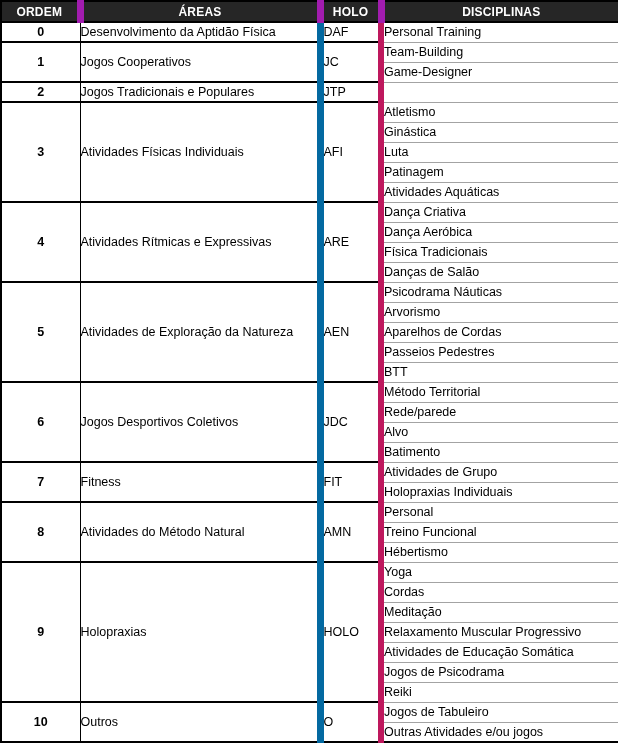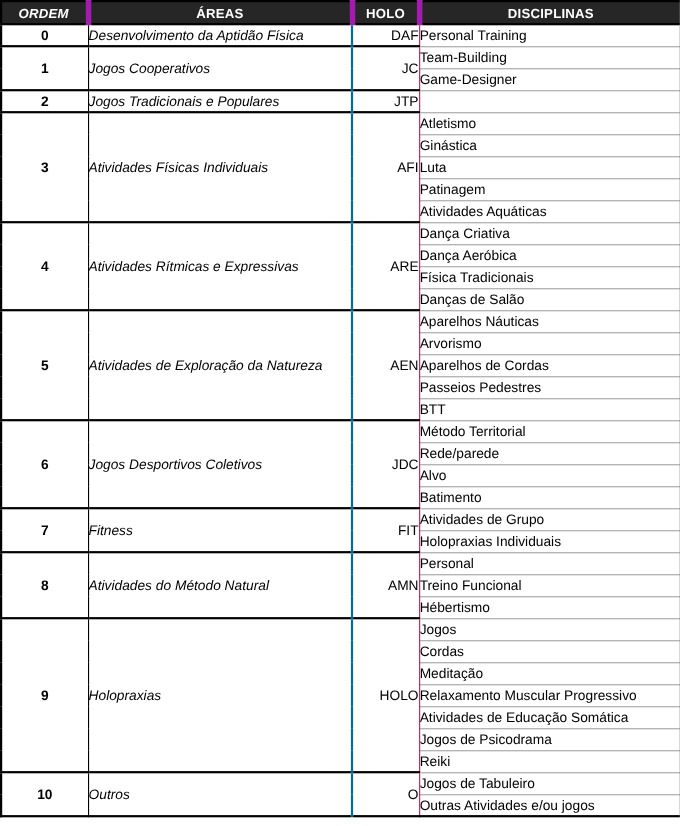--- a/index.html
+++ b/index.html
@@ -24,47 +24,46 @@
   table.areas-table th {
     background: #262626;
     color: #ffffff;
     font-size: 12px;
     font-weight: 600;
     letter-spacing: 0.2px;
     height: 21px;
     padding: 0;
     text-align: center;
     vertical-align: middle;
-    border-left: 5px solid #a21caf;
+    border-left: 7px solid #a21caf;
     border-bottom: 2px solid #000000;
   }
-  table.areas-table th:first-child { border-left: none; font-style: italic; }
+  table.areas-table th:first-child { border-left: none; }
   table.areas-table td {
     padding: 0;
     height: 20px;
     color: #000000;
     font-size: 12.5px;
     vertical-align: middle;
     white-space: nowrap;
     overflow: hidden;
   }
   td.ordem-cell {
     font-weight: bold;
     font-size: 15px;
     text-align: center;
     border-right: 1px solid #000000;
   }
   td.area-cell {
     padding-left: 5px;
-    border-right: 2px solid #0369a1;
-    font-style: italic;
+    border-right: 7px solid #0369a1;
   }
   td.sigla-cell {
-    text-align: right;
-    border-right: 1px solid #be185d;
+    text-align: left;
+    border-right: 6px solid #be185d;
   }
   td.disc-cell {
     padding-left: 5px;
   }
   tr.disc-row td.disc-cell { border-top: 1px solid #a3a3a3; }
   tr.group-start td { border-top: 2px solid #000000; }
 </style>
 </head>
 <body>
 
@@ -136,21 +135,21 @@
         <tr class="disc-row">
           <td class="disc-cell">Física Tradicionais</td>
         </tr>
         <tr class="disc-row">
           <td class="disc-cell">Danças de Salão</td>
         </tr>
         <tr class="disc-row group-start">
           <td class="ordem-cell" rowspan="5">5</td>
           <td class="area-cell" rowspan="5">Atividades de Exploração da Natureza</td>
           <td class="sigla-cell" rowspan="5">AEN</td>
-          <td class="disc-cell">Aparelhos Náuticas</td>
+          <td class="disc-cell">Psicodrama Náuticas</td>
         </tr>
         <tr class="disc-row">
           <td class="disc-cell">Arvorismo</td>
         </tr>
         <tr class="disc-row">
           <td class="disc-cell">Aparelhos de Cordas</td>
         </tr>
         <tr class="disc-row">
           <td class="disc-cell">Passeios Pedestres</td>
         </tr>
@@ -190,21 +189,21 @@
         <tr class="disc-row">
           <td class="disc-cell">Treino Funcional</td>
         </tr>
         <tr class="disc-row">
           <td class="disc-cell">Hébertismo</td>
         </tr>
         <tr class="disc-row group-start">
           <td class="ordem-cell" rowspan="7">9</td>
           <td class="area-cell" rowspan="7">Holopraxias</td>
           <td class="sigla-cell" rowspan="7">HOLO</td>
-          <td class="disc-cell">Jogos</td>
+          <td class="disc-cell">Yoga</td>
         </tr>
         <tr class="disc-row">
           <td class="disc-cell">Cordas</td>
         </tr>
         <tr class="disc-row">
           <td class="disc-cell">Meditação</td>
         </tr>
         <tr class="disc-row">
           <td class="disc-cell">Relaxamento Muscular Progressivo</td>
         </tr>

